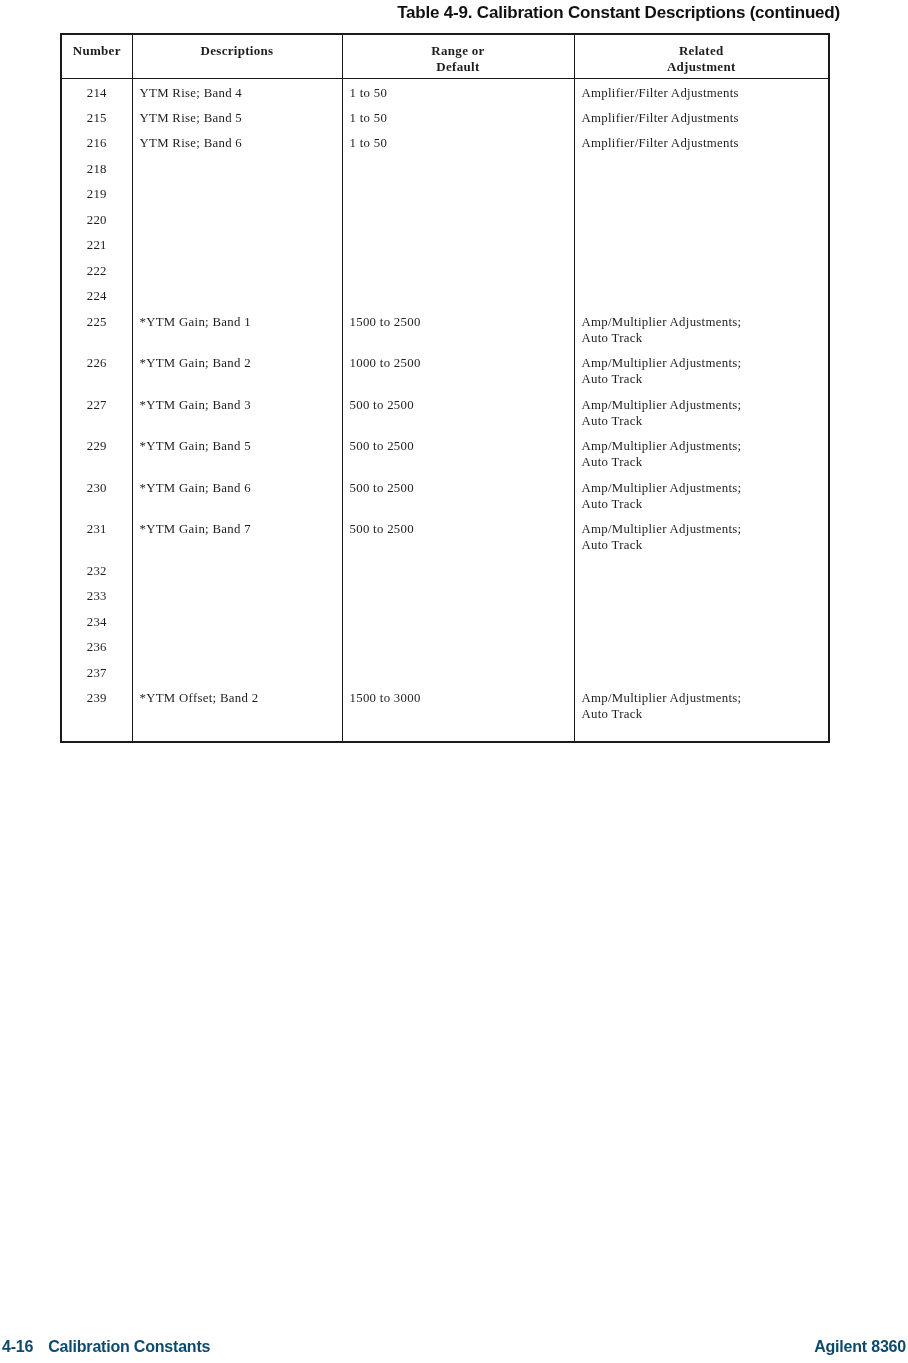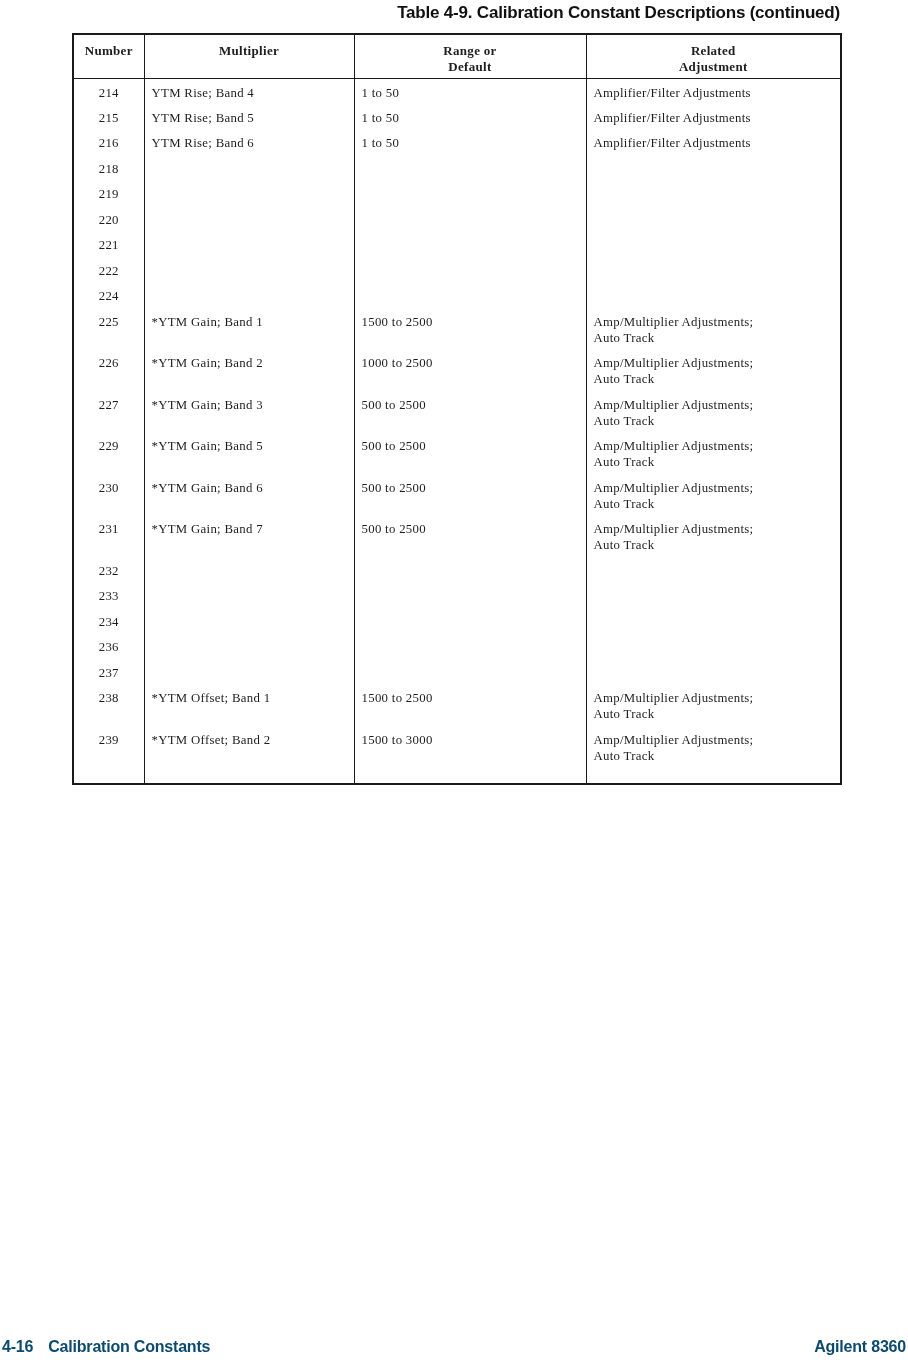--- a/index.html
+++ b/index.html
@@ -23,21 +23,21 @@
     text-align: right;
     font-family: "Liberation Sans", sans-serif;
     font-weight: bold;
     font-size: 17px;
     letter-spacing: -0.2px;
     color: #111;
   }
   .cal-table {
     position: absolute;
     top: 33px;
-    left: 72px;
+    left: 60px;
     width: 768px;
     border-collapse: collapse;
     table-layout: fixed;
     border: 2px solid #1a1a1a;
   }
   .cal-table col.c-number  { width: 71px; }
   .cal-table col.c-desc    { width: 210px; }
   .cal-table col.c-range   { width: 232px; }
   .cal-table col.c-related { width: 255px; }
 
@@ -100,21 +100,21 @@
 <table class="cal-table">
   <colgroup>
     <col class="c-number">
     <col class="c-desc">
     <col class="c-range">
     <col class="c-related">
   </colgroup>
   <thead>
     <tr>
       <th>Number</th>
-      <th>Multiplier</th>
+      <th>Descriptions</th>
       <th>Range or
 Default</th>
       <th>Related
 Adjustment</th>
     </tr>
   </thead>
   <tbody>
       <tr class="row-short">
     <td class="cell-number">214</td>
     <td class="cell-description">YTM Rise; Band 4</td>
@@ -235,27 +235,20 @@
     <td class="cell-range"></td>
     <td class="cell-related"></td>
   </tr>
       <tr class="row-short">
     <td class="cell-number">237</td>
     <td class="cell-description"></td>
     <td class="cell-range"></td>
     <td class="cell-related"></td>
   </tr>
       <tr class="row-tall">
-    <td class="cell-number">238</td>
-    <td class="cell-description">*YTM Offset; Band 1</td>
-    <td class="cell-range">1500 to 2500</td>
-    <td class="cell-related">Amp/Multiplier Adjustments;
-Auto Track</td>
-  </tr>
-      <tr class="row-tall">
     <td class="cell-number">239</td>
     <td class="cell-description">*YTM Offset; Band 2</td>
     <td class="cell-range">1500 to 3000</td>
     <td class="cell-related">Amp/Multiplier Adjustments;
 Auto Track</td>
   </tr>
     </tbody>
 </table>
 
 <div class="page-footer">

